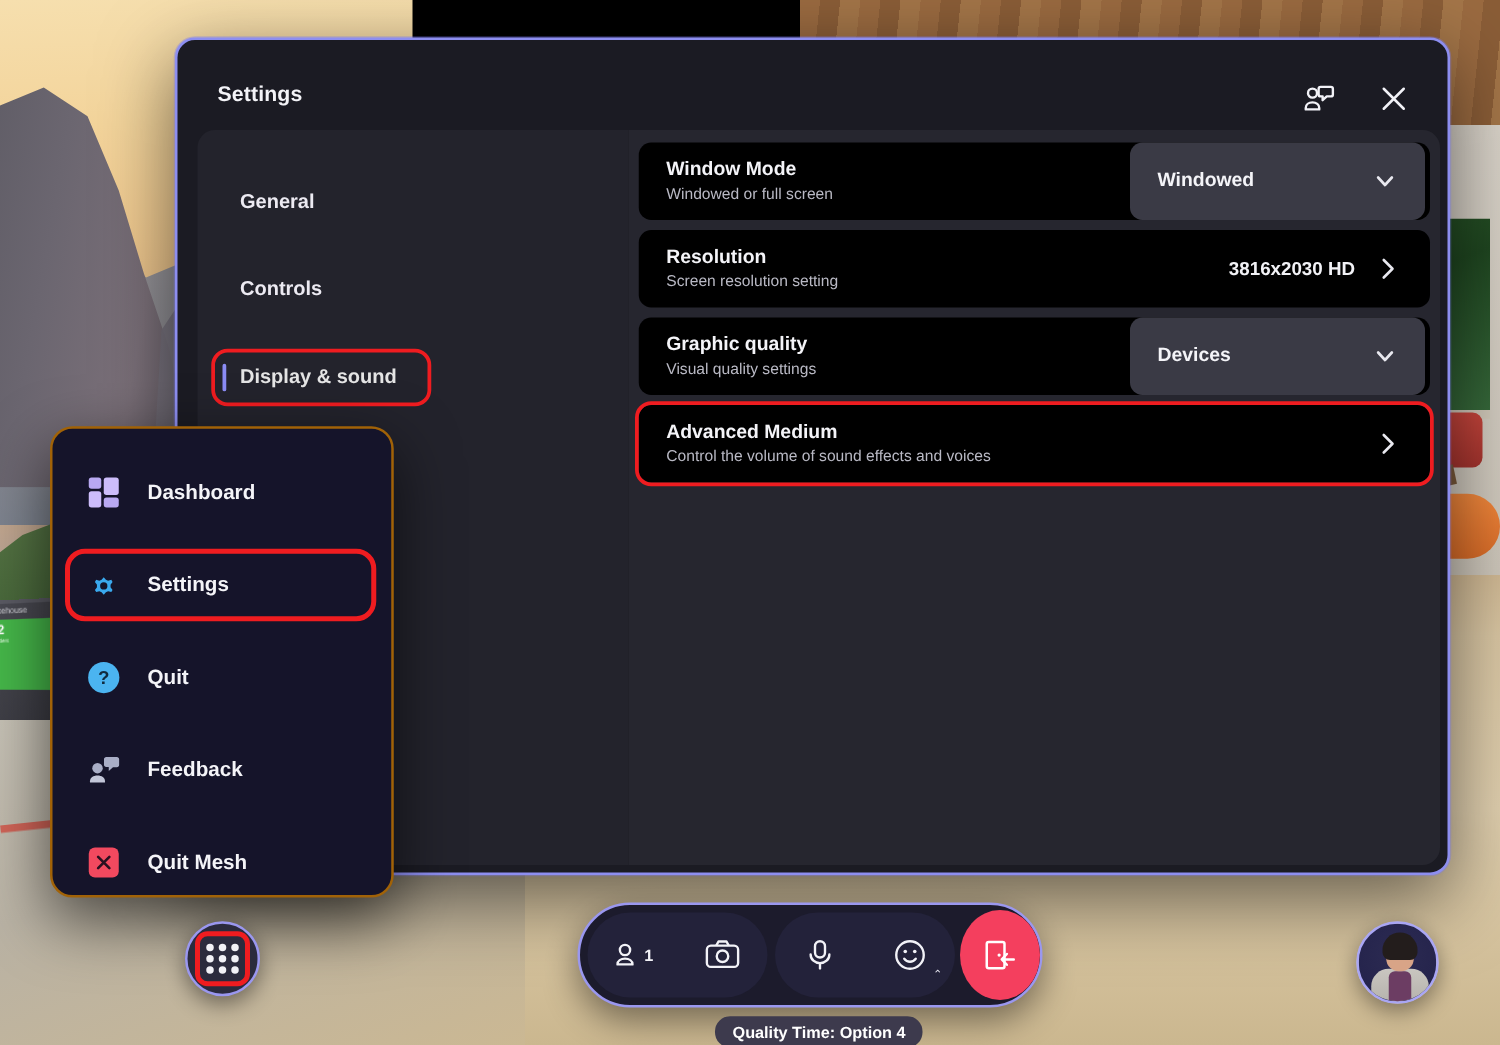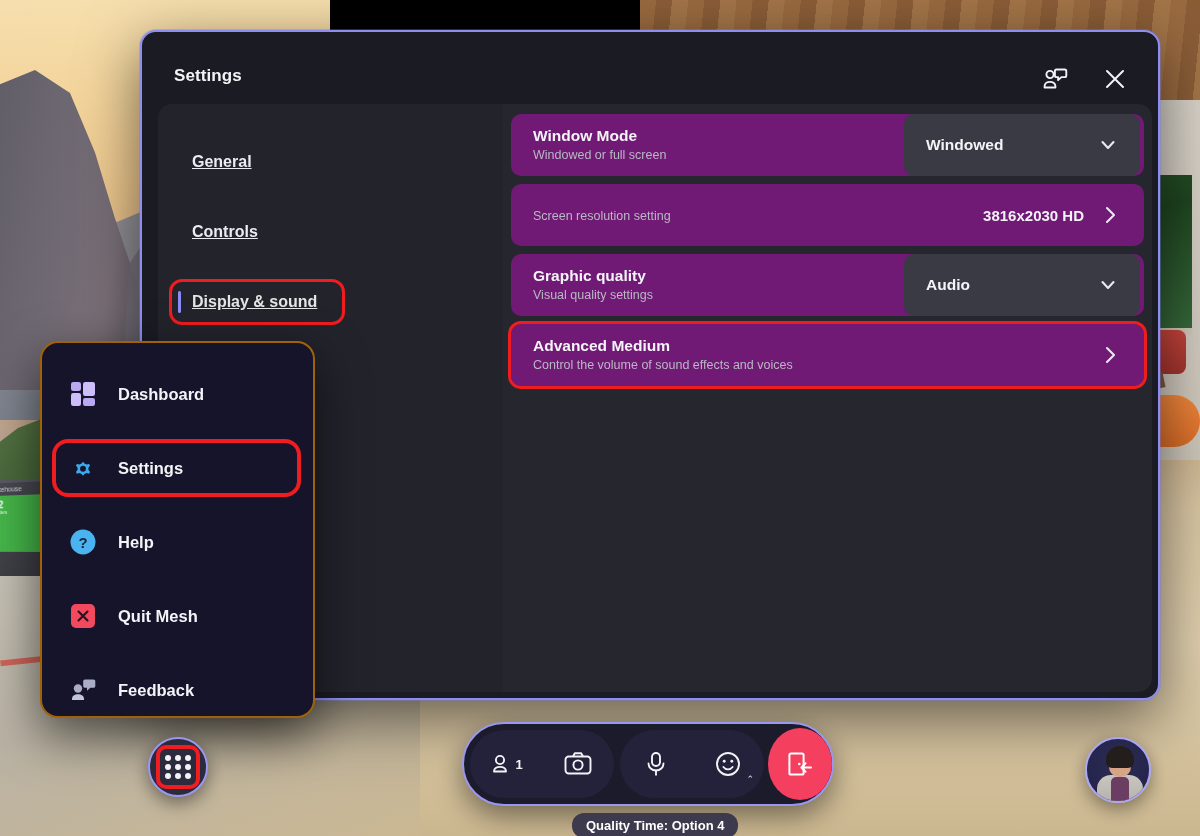--- a/index.html
+++ b/index.html
@@ -141,40 +141,40 @@
   .icon-btn { width: 38px; height: 38px; display:flex; align-items:center; justify-content:center; border-radius: 8px; cursor:pointer; }
 
   .sw-body { position:absolute; left: 16px; top: 72px; right: 6px; bottom: 6px; display:flex; }
   .sw-nav {
     width: 345px; background: #23232c; border-radius: 14px 0 0 14px;
     padding-top: 38px; position:relative;
   }
   .nav-item {
     position: relative; height: 40px; display:flex; align-items:center;
     padding-left: 34px; margin-bottom: 30px;
-    font-size: 16px; font-weight: 700; color:#eceaf2; cursor:pointer;text-decoration:underline;
+    font-size: 16px; font-weight: 700; color:#eceaf2; cursor:pointer;
   }
   .nav-item.active { color:#e5e5e5; }
   .nav-item .bar {
     position:absolute; left: 20px; top: 9px; width: 3px; height: 22px;
     background:#8b8cf5; border-radius:2px;
   }
   .nav-item.hl {
     outline: 3px solid #ef1c20; border-radius: 10px;
     width: 170px; margin-left: 14px; padding-left: 20px;
   }
   .nav-item.hl .bar { left: 6px; }
 
   .sw-content {
     flex: 1; background: #26262f; border-radius: 0 14px 14px 0;
     padding: 10px 8px 0 8px; position: relative;
   }
   .row {
     position: relative; height: 62px; margin-bottom: 8px;
-    background: #701a75; border-radius: 10px;
+    background: #000000; border-radius: 10px;
     display: flex; align-items: center; padding: 0 4px 0 22px;
   }
   .row.hl { outline: 3px solid #ef1c20; }
   .row-texts { flex: 1; }
   .row-title { font-size: 15.5px; font-weight: 700; color:#f4f4f8; line-height:1.25; }
   .row-sub { font-size: 12.5px; color:#b9b9c4; line-height:1.35; margin-top: 2px; }
   .row-value {
     font-size: 15px; font-weight: 700; color:#f2f2f6; margin-right: 16px; white-space:nowrap;
   }
   .pill {
@@ -367,37 +367,38 @@
             <span class="chev">
               <svg width="20" height="20" viewBox="0 0 20 20">
                   <path d="M4.5 7 L10 13 L15.5 7" stroke="#e8e8ef" stroke-width="2.1" fill="none" stroke-linecap="round" stroke-linejoin="round"></path>
                 </svg>
             </span>
           </div>
         </div>
 
         <div class="row">
           <div class="row-texts">
+            <div class="row-title">Resolution</div>
             <div class="row-sub">Screen resolution setting</div>
           </div>
           <div class="row-value">3816x2030 HD</div>
           <span class="chev" style="margin-right:20px">
             <svg width="20" height="22" viewBox="0 0 20 22">
                 <path d="M7 4 L14 11 L7 18" stroke="#e8e8ef" stroke-width="2.1" fill="none" stroke-linecap="round" stroke-linejoin="round"></path>
               </svg>
           </span>
         </div>
 
         <div class="row">
           <div class="row-texts">
             <div class="row-title">Graphic quality</div>
             <div class="row-sub">Visual quality settings</div>
           </div>
           <div class="pill">
-            <span class="pv">Audio</span>
+            <span class="pv">Devices</span>
             <span class="chev">
               <svg width="20" height="20" viewBox="0 0 20 20">
                   <path d="M4.5 7 L10 13 L15.5 7" stroke="#e8e8ef" stroke-width="2.1" fill="none" stroke-linecap="round" stroke-linejoin="round"></path>
                 </svg>
             </span>
           </div>
         </div>
 
 
         <div class="row hl">
@@ -441,42 +442,42 @@
       <span class="mi-label">Settings</span>
     </div>
 
     <div class="menu-item">
       <span class="mi-icon">
         <svg width="28" height="28" viewBox="0 0 28 28">
           <circle cx="14" cy="14" r="12.5" fill="#4bb4f0"></circle>
           <text x="14" y="19.5" font-family="Liberation Sans, sans-serif" font-size="15" font-weight="bold" fill="#102a3d" text-anchor="middle">?</text>
         </svg>
       </span>
-      <span class="mi-label">Help</span>
-    </div>
-
-    <div class="menu-item">
-      <span class="mi-icon">
-        <svg width="26" height="26" viewBox="0 0 26 26">
-          <rect x="1" y="1" width="24" height="24" rx="5" fill="#f2495f"></rect>
-          <path d="M8.5 8.5 L17.5 17.5 M17.5 8.5 L8.5 17.5" stroke="#2a1020" stroke-width="2.1" stroke-linecap="round"></path>
-        </svg>
-      </span>
-      <span class="mi-label">Quit Mesh</span>
+      <span class="mi-label">Quit</span>
     </div>
 
     <div class="menu-item">
       <span class="mi-icon">
         <svg width="28" height="26" viewBox="0 0 28 26">
           <circle cx="9" cy="11.5" r="4.2" fill="#a9aec6"></circle>
           <path d="M3 23v-1.1c0-2.9 2.7-4.6 6-4.6s6 1.7 6 4.6V23z" fill="#c2c6d8"></path>
           <path d="M16 2.5h8.5c1 0 1.8.8 1.8 1.8v4.6c0 1-.8 1.8-1.8 1.8h-3.1l-3.4 3.1v-3.1H16c-1 0-1.8-.8-1.8-1.8V4.3c0-1 .8-1.8 1.8-1.8z" fill="#a9aec6"></path>
         </svg>
       </span>
       <span class="mi-label">Feedback</span>
+    </div>
+
+    <div class="menu-item">
+      <span class="mi-icon">
+        <svg width="26" height="26" viewBox="0 0 26 26">
+          <rect x="1" y="1" width="24" height="24" rx="5" fill="#f2495f"></rect>
+          <path d="M8.5 8.5 L17.5 17.5 M17.5 8.5 L8.5 17.5" stroke="#2a1020" stroke-width="2.1" stroke-linecap="round"></path>
+        </svg>
+      </span>
+      <span class="mi-label">Quit Mesh</span>
     </div>
 
   </div>
 
   <div class="grid-btn">
     <div class="inner">
       <span class="dot"></span>
         <span class="dot"></span>
         <span class="dot"></span>
       <span class="dot"></span>

